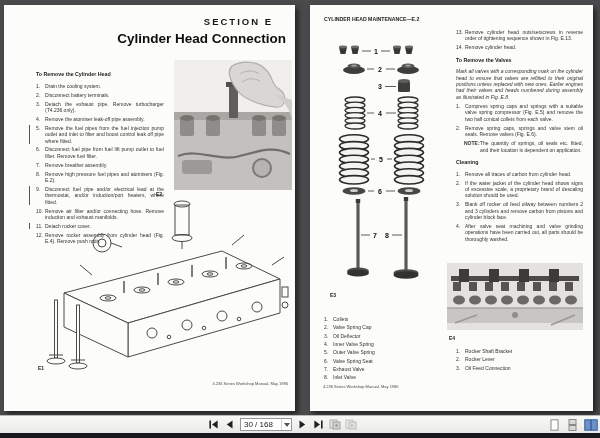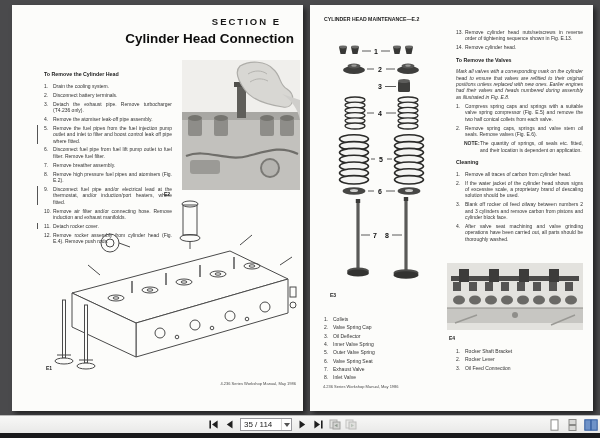--- a/index.html
+++ b/index.html
@@ -9,21 +9,21 @@
     font-family: "Liberation Sans", sans-serif;
     position: relative;
     overflow: hidden;
   }
 
   .page {
     position: absolute; top: 5px; height: 406px;
     background: #fcfcfa;
     box-shadow: 3px 3px 5px rgba(0,0,0,.55);
   }
-  #leftPage  { left: 12px;   width: 291px; }
+  #leftPage  { left: 4px;   width: 291px; }
   #rightPage { left: 310px; width: 283px; }
 
   .tiny { font-size: 5px; line-height: 1.27; color: #333; }
 
   #sectionLabel {
     position: absolute; top: 11px; right: 22px;
     font-size: 9.5px; font-weight: bold; letter-spacing: 2px; color: #161616;
   }
   #pageTitle {
     position: absolute; top: 26px; right: 9px;
@@ -480,21 +480,21 @@
         <rect x="0.4" y="0.5" width="1.6" height="8" fill="#1f1f1f"></rect>
         <path d="M8.6 0.5 L3 4.5 L8.6 8.5 Z" fill="#1f1f1f"></path>
       </svg>
     </button>
     <button class="tbtn">
       <svg width="9" height="9" viewBox="0 0 9 9">
         <path d="M7.5 0.5 L1.8 4.5 L7.5 8.5 Z" fill="#1f1f1f"></path>
       </svg>
     </button>
     <div id="pageBox">
-      <span class="val">35 / 114</span>
+      <span class="val">30 / 168</span>
       <span class="caret">
         <span class="caret-tri"></span>
       </span>
     </div>
     <button class="tbtn">
       <svg width="9" height="9" viewBox="0 0 9 9">
         <path d="M1.5 0.5 L7.2 4.5 L1.5 8.5 Z" fill="#1f1f1f"></path>
       </svg>
     </button>
     <button class="tbtn">

